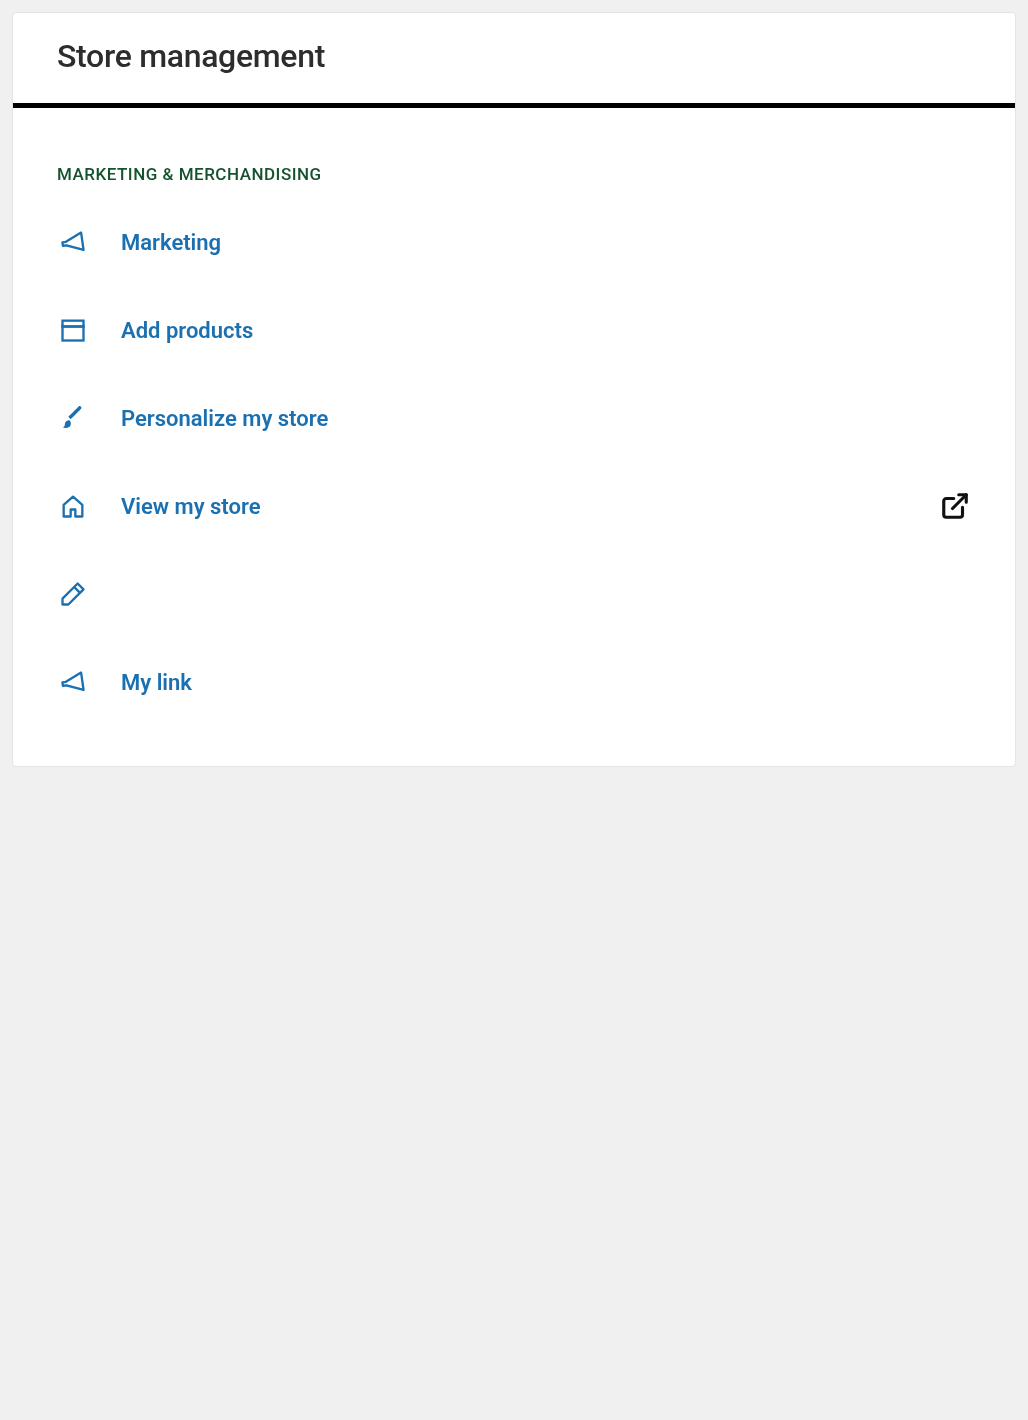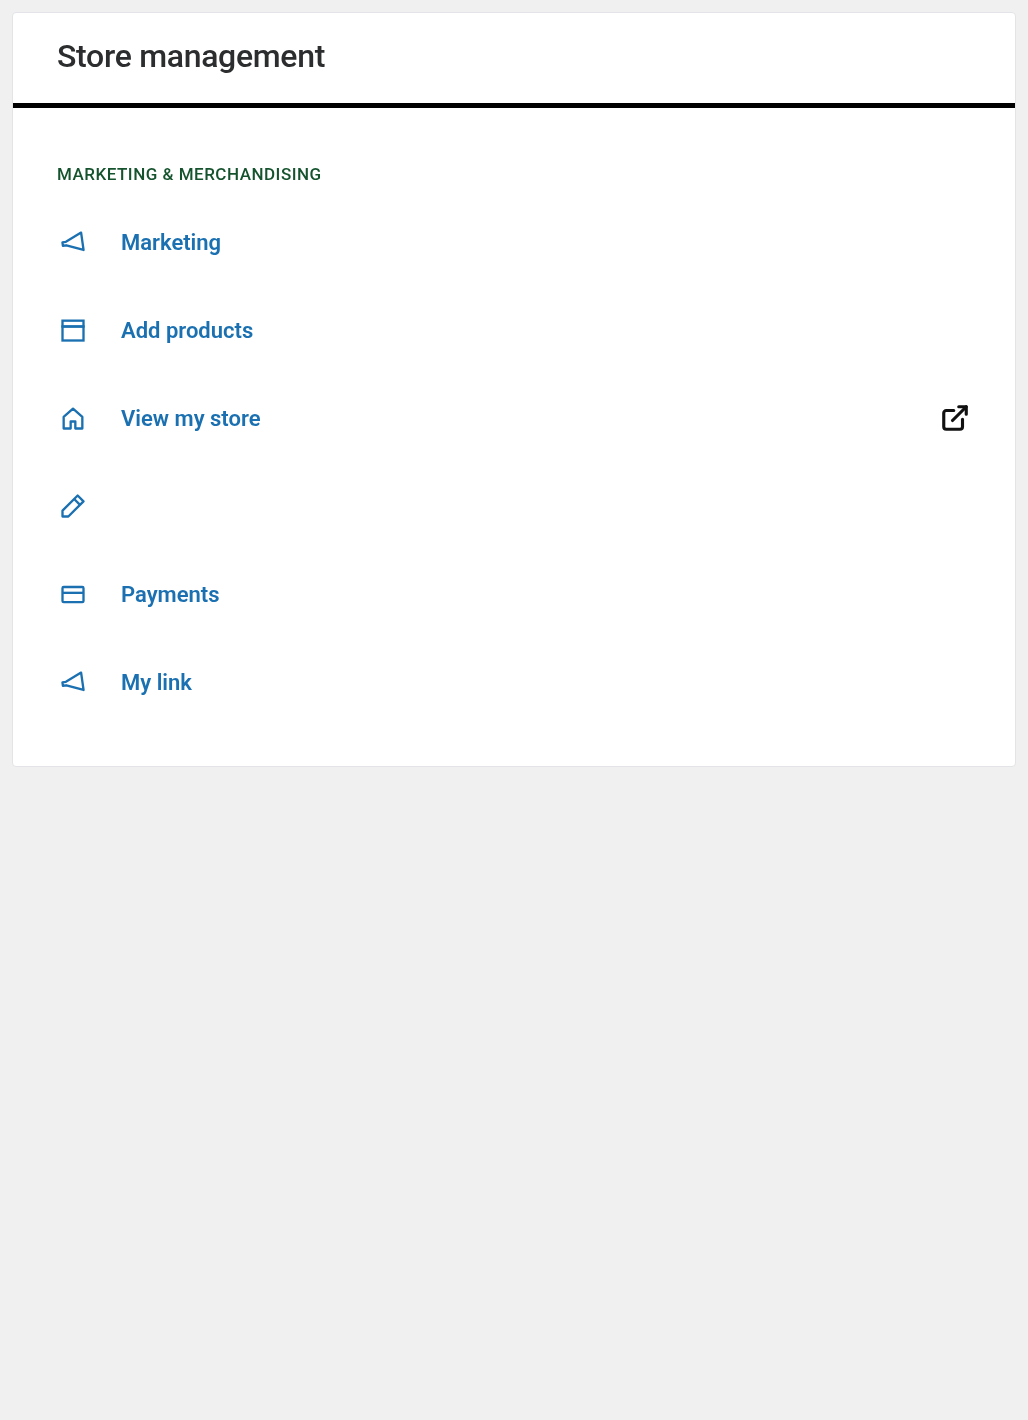--- a/index.html
+++ b/index.html
@@ -145,47 +145,47 @@
         <span class="menu-icon">
           <svg viewBox="0 0 24 24">
             <use href="#archive-icon"></use>
           </svg>
         </span>
         <span class="menu-label">Add products</span>
       </a>
       <a class="menu-item">
         <span class="menu-icon">
           <svg viewBox="0 0 24 24">
+            <use href="#brush-icon"></use>
+          </svg>
+        </span>
+        <span class="menu-label">Personalize my store</span>
+      </a>
+      <a class="menu-item">
+        <span class="menu-icon">
+          <svg viewBox="0 0 24 24">
             <use href="#home-icon"></use>
           </svg>
         </span>
         <span class="menu-label">View my store</span>
         <span class="external-icon">
           <svg viewBox="0 0 24 24">
             <use href="#external-icon"></use>
           </svg>
         </span>
       </a>
       <a class="menu-item">
         <span class="menu-icon">
           <svg viewBox="0 0 24 24">
             <use href="#pencil-icon"></use>
           </svg>
         </span>
       </a>
       <a class="menu-item">
         <span class="menu-icon">
           <svg viewBox="0 0 24 24">
-            <use href="#card-icon"></use>
-          </svg>
-        </span>
-        <span class="menu-label">Payments</span>
-      </a>
-      <a class="menu-item">
-        <span class="menu-icon">
-          <svg viewBox="0 0 24 24">
             <use href="#megaphone-icon"></use>
           </svg>
         </span>
         <span class="menu-label">My link</span>
       </a>
     </div>
 </div>
 
 </body></html>

